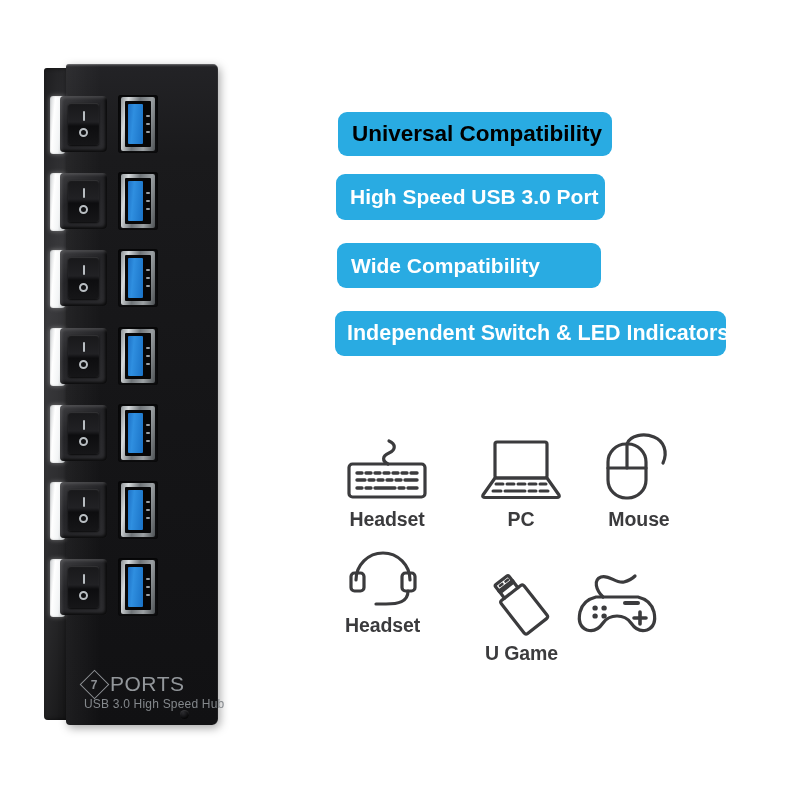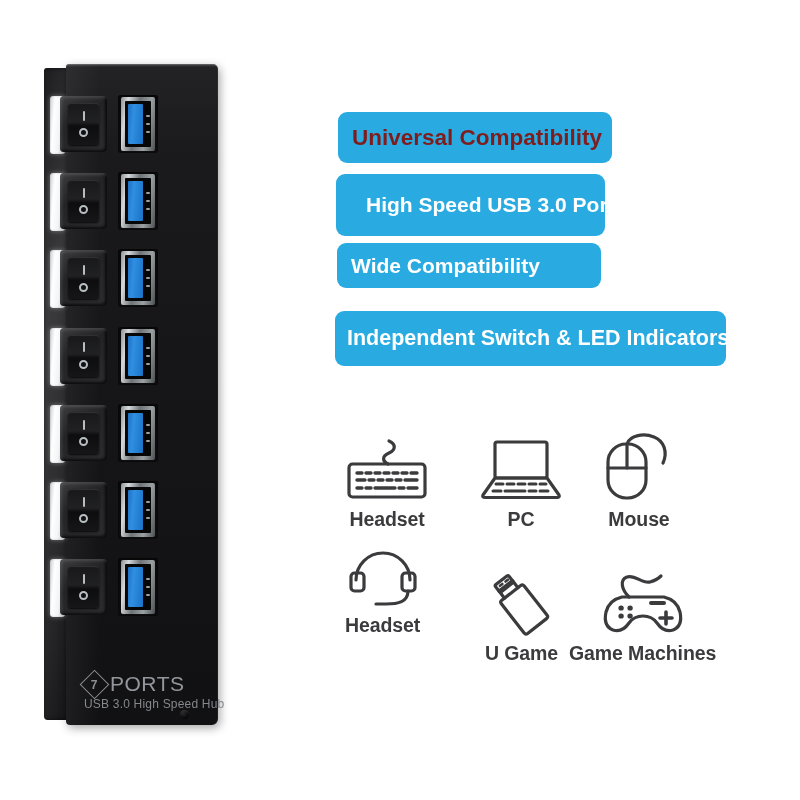--- a/index.html
+++ b/index.html
@@ -388,30 +388,30 @@
           <span>7</span>
         </div>
         <div class="brand-ports">PORTS</div>
       </div>
       <div class="brand-sub">USB 3.0 High Speed  Hub</div>
       <div class="brand-led-dot"></div>
     </div>
   </div>
 
   <div id="badge-layer">
-      <div class="badge" style="left: 338px; top: 112px; width: 274px; height: 51px; font-size: 22.5px; padding-left: 14px; background: rgb(41, 171, 226); color: #7f1d1d;">
+      <div class="badge" style="left: 338px; top: 112px; width: 274px; height: 44px; font-size: 22.5px; padding-left: 14px; background: rgb(41, 171, 226); color: #000000;">
         <span>Universal Compatibility</span>
       </div>
-      <div class="badge" style="left: 336px; top: 174px; width: 269px; height: 62px; font-size: 21px; padding-left: 30px; background: rgb(41, 171, 226); color: rgb(255, 255, 255);">
+      <div class="badge" style="left: 336px; top: 174px; width: 269px; height: 46px; font-size: 21px; padding-left: 14px; background: rgb(41, 171, 226); color: rgb(255, 255, 255);">
         <span>High Speed USB 3.0  Port</span>
       </div>
       <div class="badge" style="left: 337px; top: 243px; width: 264px; height: 45px; font-size: 21px; padding-left: 14px; background: rgb(41, 171, 226); color: rgb(255, 255, 255);">
         <span>Wide Compatibility</span>
       </div>
-      <div class="badge" style="left: 335px; top: 311px; width: 391px; height: 55px; font-size: 21.5px; padding-left: 12px; background: rgb(41, 171, 226); color: rgb(255, 255, 255);">
+      <div class="badge" style="left: 335px; top: 311px; width: 391px; height: 45px; font-size: 21.5px; padding-left: 12px; background: rgb(41, 171, 226); color: rgb(255, 255, 255);">
         <span>Independent Switch &amp; LED Indicators</span>
       </div>
     </div>
 
   <div id="icon-layer">
       <div class="icon-cell" style="left: 341px; top: 436px;">
         <div class="icon-art" style="height: 66px;">
           <svg width="92" height="66" viewBox="0 0 92 66" fill="none" stroke="#3b3b3d" stroke-width="3.2" stroke-linecap="round" stroke-linejoin="round">
     <path d="M48 5 C55 8, 55 14, 48 17 C41 20, 41 25, 47 28" fill="none"></path>
     <rect x="8" y="28" width="76" height="33" rx="3.5"></rect>
@@ -477,17 +477,16 @@
           <svg width="96" height="66" viewBox="0 0 96 66" fill="none" stroke="#3b3b3d" stroke-width="3.2" stroke-linecap="round" stroke-linejoin="round">
     <path d="M34 27 C27 20, 24 10, 32 7 C40 4, 47 14, 55 12 C62 10, 66 6, 66 6"></path>
     <path d="M27 27 Q14 30, 11 42 Q8 56, 18 60 Q27 63, 34 53 Q39 46, 48 46 Q57 46, 62 53 Q69 63, 78 60 Q88 56, 85 42 Q82 30, 69 27 Z"></path>
     <g stroke-width="3.4">
       <path d="M26 38h.2M35 38h.2M26 46h.2M35 46h.2" stroke-linecap="round" stroke-width="5.2"></path>
     </g>
     <path d="M56 33h13" stroke-width="4"></path>
     <path d="M65 48h12M71 42v12" stroke-width="3.6"></path>
   </svg>
         </div>
-        <div class="icon-label">Game Machines</div>
       </div>
     </div>
 
 </div>
 
 </body></html>

